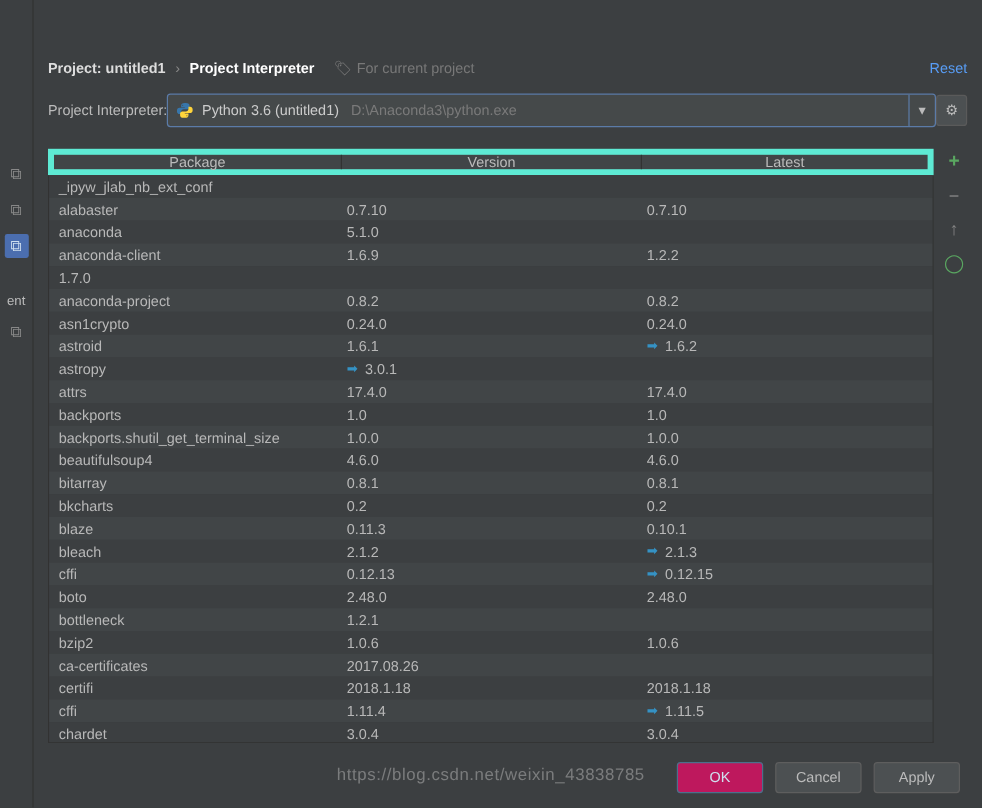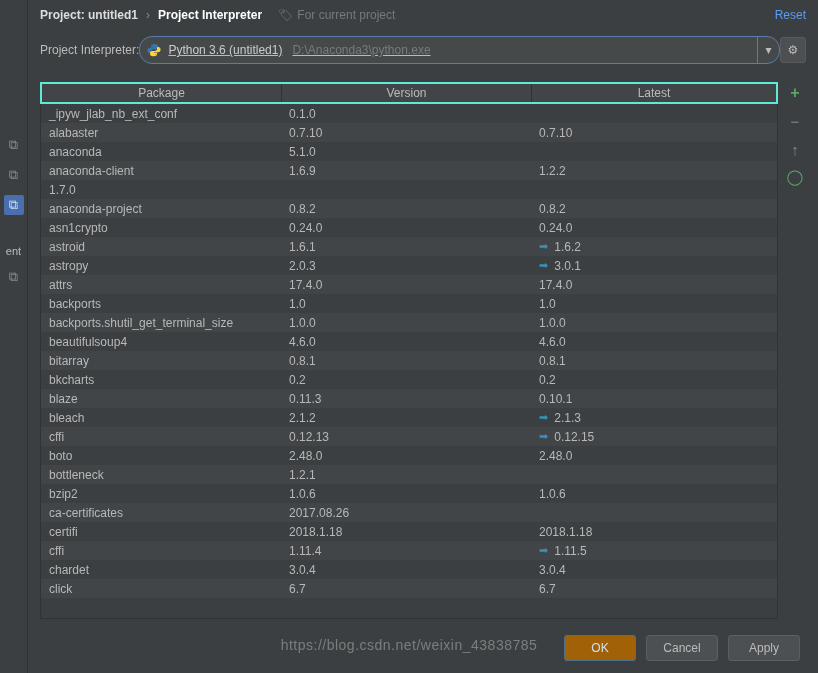--- a/index.html
+++ b/index.html
@@ -37,44 +37,44 @@
 .container {
   position: absolute;
   left: 28px; right: 0; top: 0; bottom: 0;
   display: flex; flex-direction: column;
 }
 .breadcrumb {
   height: 30px;
   display: flex; align-items: center;
   padding: 0 12px;
   gap: 8px;
+  margin-top: 42px;
 }
 .breadcrumb .sep { color: #888; }
 .breadcrumb .bc1 { font-weight: bold; color: #ddd; }
 .breadcrumb .bc2 { font-weight: bold; color: #ffffff; }
 .breadcrumb .hint { color: #787878; margin-left: 8px; display:flex; align-items:center; gap:4px;}
 .breadcrumb .reset { margin-left: auto; color: #589df6; cursor: pointer; }
 .interp-row {
   height: 40px;
   display: flex; align-items: center;
   padding: 0 12px;
   gap: 0;
 }
 .interp-label { color: #bbb; }
 .interp-select {
   flex: 1;
   height: 28px;
   border: 1px solid #5b7ba8;
-  border-radius: 13px;
+  border-radius: 3px;
   background: #45494a;
   display: flex; align-items: center;
   padding: 0 6px;
   gap: 6px;
   position: relative;
-  text-decoration: underline;
 }
 .interp-select .py-icon { width:16px; height:16px; display:flex; align-items:center; justify-content:center; }
 .interp-select .sel-text { color:#ccc; }
 .interp-select .sel-path { color:#7a7a7a; margin-left:4px; }
 .interp-select .dd {
   position:absolute; right:0; top:0; bottom:0; width:22px;
   border-left:1px solid #5b7ba8;
   display:flex; align-items:center; justify-content:center;
   color:#bbb; cursor:pointer;
 }
@@ -92,21 +92,21 @@
   min-height: 0;
 }
 .table-wrap {
   flex:1;
   display:flex; flex-direction:column;
   min-height:0;
 }
 .table-header {
   display:flex;
   background:#414547;
-  border:2px solid #5eead4;
+  border:5px solid #5eead4;
   height: 22px;
 }
 .table-header .th {
   display:flex; align-items:center; justify-content:center;
   color:#bbb;
   border-right:1px solid #323232;
 }
 .th-pkg { width: 240px; }
 .th-ver { width: 250px; }
 .th-lat { flex: 1; border-right:none !important; }
@@ -148,21 +148,21 @@
   display:flex; align-items:center; justify-content:flex-end;
   padding: 0 18px;
   gap: 10px;
 }
 .btn {
   min-width: 72px; height: 26px;
   background:#4c5052; border:1px solid #5e5e5e; border-radius:3px;
   display:flex; align-items:center; justify-content:center;
   color:#bbb; cursor:pointer; padding:0 12px;
 }
-.btn.primary { background:#a16207; border-color:#4c708c; color:#d0e0f0;}
+.btn.primary { background:#be185d; border-color:#4c708c; color:#d0e0f0;}
 .watermark {
   position:absolute; bottom: 20px; left:0; right:0;
   text-align:center;
   color:#aeaeae; opacity:0.55;
   font-size:14px; letter-spacing:0.5px;
   pointer-events:none;
 }
 
 .table-body::-webkit-scrollbar{width:10px;}
 .table-body::-webkit-scrollbar-track{background:#3c3f41;}
@@ -212,21 +212,20 @@
   <div class="table-area">
     <div class="table-wrap">
       <div class="table-header">
         <div class="th th-pkg">Package</div>
         <div class="th th-ver">Version</div>
         <div class="th th-lat">Latest</div>
       </div>
       <div class="table-body" id="table-body">
           <div class="row">
             <div class="cell c-pkg">_ipyw_jlab_nb_ext_conf</div>
-            <div class="cell c-ver">0.1.0</div>
             <div class="cell c-lat">
               <span></span>
             </div>
           </div>
           <div class="row">
             <div class="cell c-pkg">alabaster</div>
             <div class="cell c-ver">0.7.10</div>
             <div class="cell c-lat">
               <span>0.7.10</span>
             </div>
@@ -268,21 +267,20 @@
           <div class="row">
             <div class="cell c-pkg">astroid</div>
             <div class="cell c-ver">1.6.1</div>
             <div class="cell c-lat">
               <span class="upd-arrow">➡</span>
               <span>1.6.2</span>
             </div>
           </div>
           <div class="row">
             <div class="cell c-pkg">astropy</div>
-            <div class="cell c-ver">2.0.3</div>
             <div class="cell c-lat">
               <span class="upd-arrow">➡</span>
               <span>3.0.1</span>
             </div>
           </div>
           <div class="row">
             <div class="cell c-pkg">attrs</div>
             <div class="cell c-ver">17.4.0</div>
             <div class="cell c-lat">
               <span>17.4.0</span>

